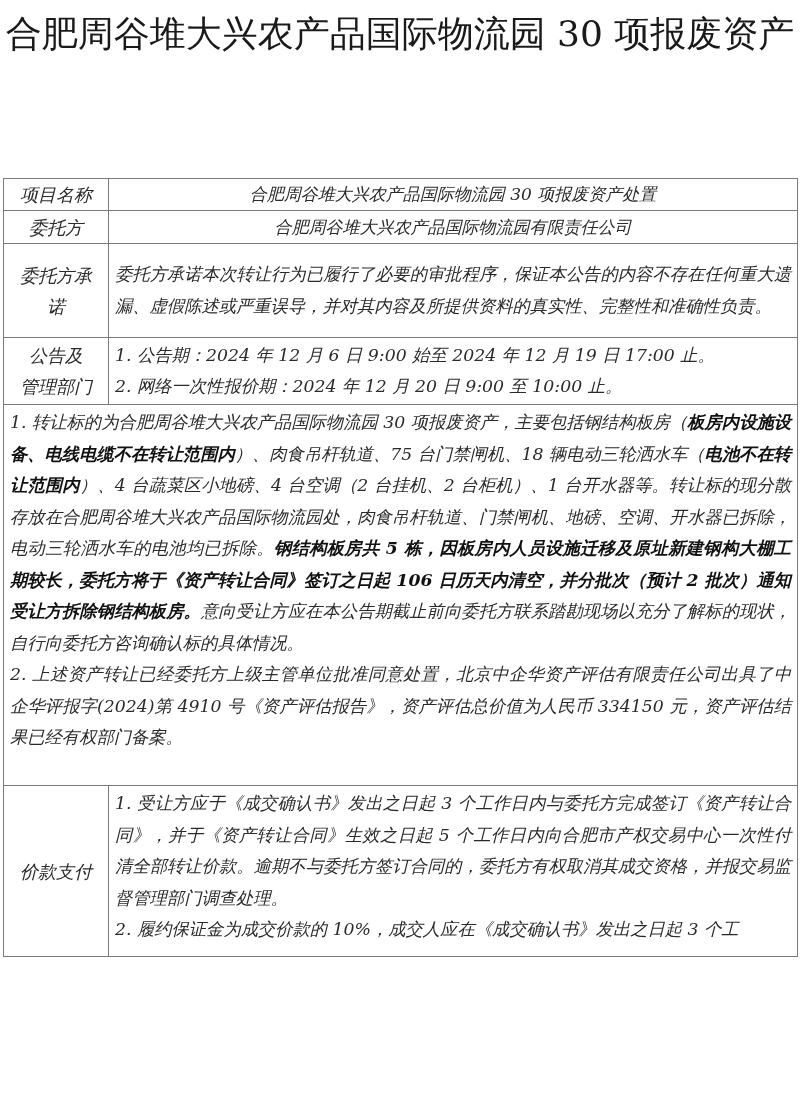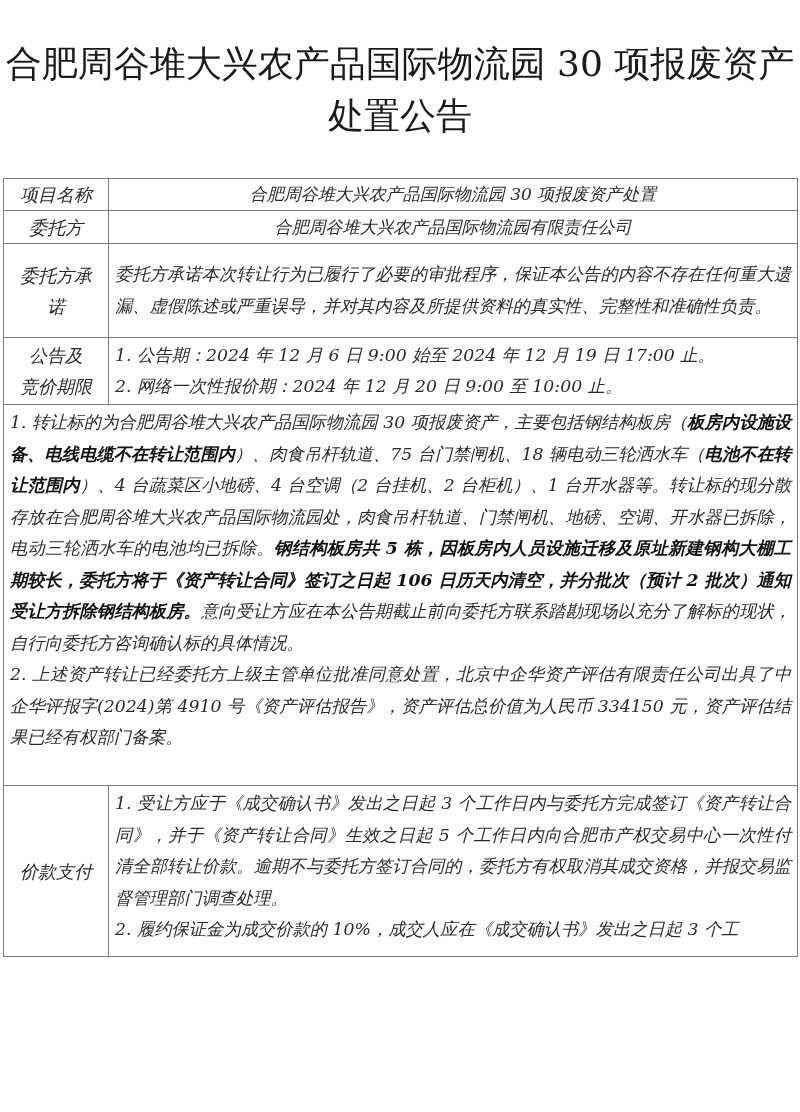--- a/index.html
+++ b/index.html
@@ -11,21 +11,21 @@
     width: 800px;
     height: 1112px;
     overflow: hidden;
     position: relative;
     font-family: "DejaVu Serif", "Liberation Serif", serif;
     color: #2a2a2a;
   }
   .title {
     position: absolute;
     left: 0;
-    top: 38px;
+    top: 8px;
     width: 800px;
     text-align: center;
     font-size: 36px;
     line-height: 52px;
     font-weight: normal;
     color: #1a1a1a;
     letter-spacing: 0px;
   }
   .title .line {
     display: block;
@@ -73,21 +73,20 @@
   }
   .body-para {
     padding: 2px 6px 0 6px !important;
   }
 </style>
 </head>
 <body>
 
 <div class="title">
   <span class="line">合肥周谷堆大兴农产品国际物流园 30 项报废资产</span>
-  <span class="line">处置公告</span>
 </div>
 
 <table class="notice">
   <colgroup>
     <col style="width:105px">
     <col style="width:376px">
     <col style="width:173px">
     <col style="width:140px">
   </colgroup>
 
@@ -105,21 +104,21 @@
 
   <tr>
     <td class="label" style="height:93px; padding:0 10px;">委托方承诺</td>
     <td class="para" colspan="3">委托方承诺本次转让行为已履行了必要的审批程序，保证本公告的内容不存在任何重大遗漏、虚假陈述或严重误导，并对其内容及所提供资料的真实性、完整性和准确性负责。</td>
   </tr>
 
 
   <tr>
     <td class="label" style="height:66px;">
       <span class="multi-line">公告及</span>
-      <span class="multi-line">竞价期限</span>
+      <span class="multi-line">管理部门</span>
     </td>
     <td class="para" colspan="3">
       <span class="multi-line">1. 公告期：2024 年 12 月 6 日 9:00 始至 2024 年 12 月 19 日 17:00 止。</span>
       <span class="multi-line">2. 网络一次性报价期：2024 年 12 月 20 日 9:00 至 10:00 止。</span>
     </td>
   </tr>
 
 
   <tr>
     <td class="para body-para" colspan="4" style="height:378px; vertical-align:top;">

